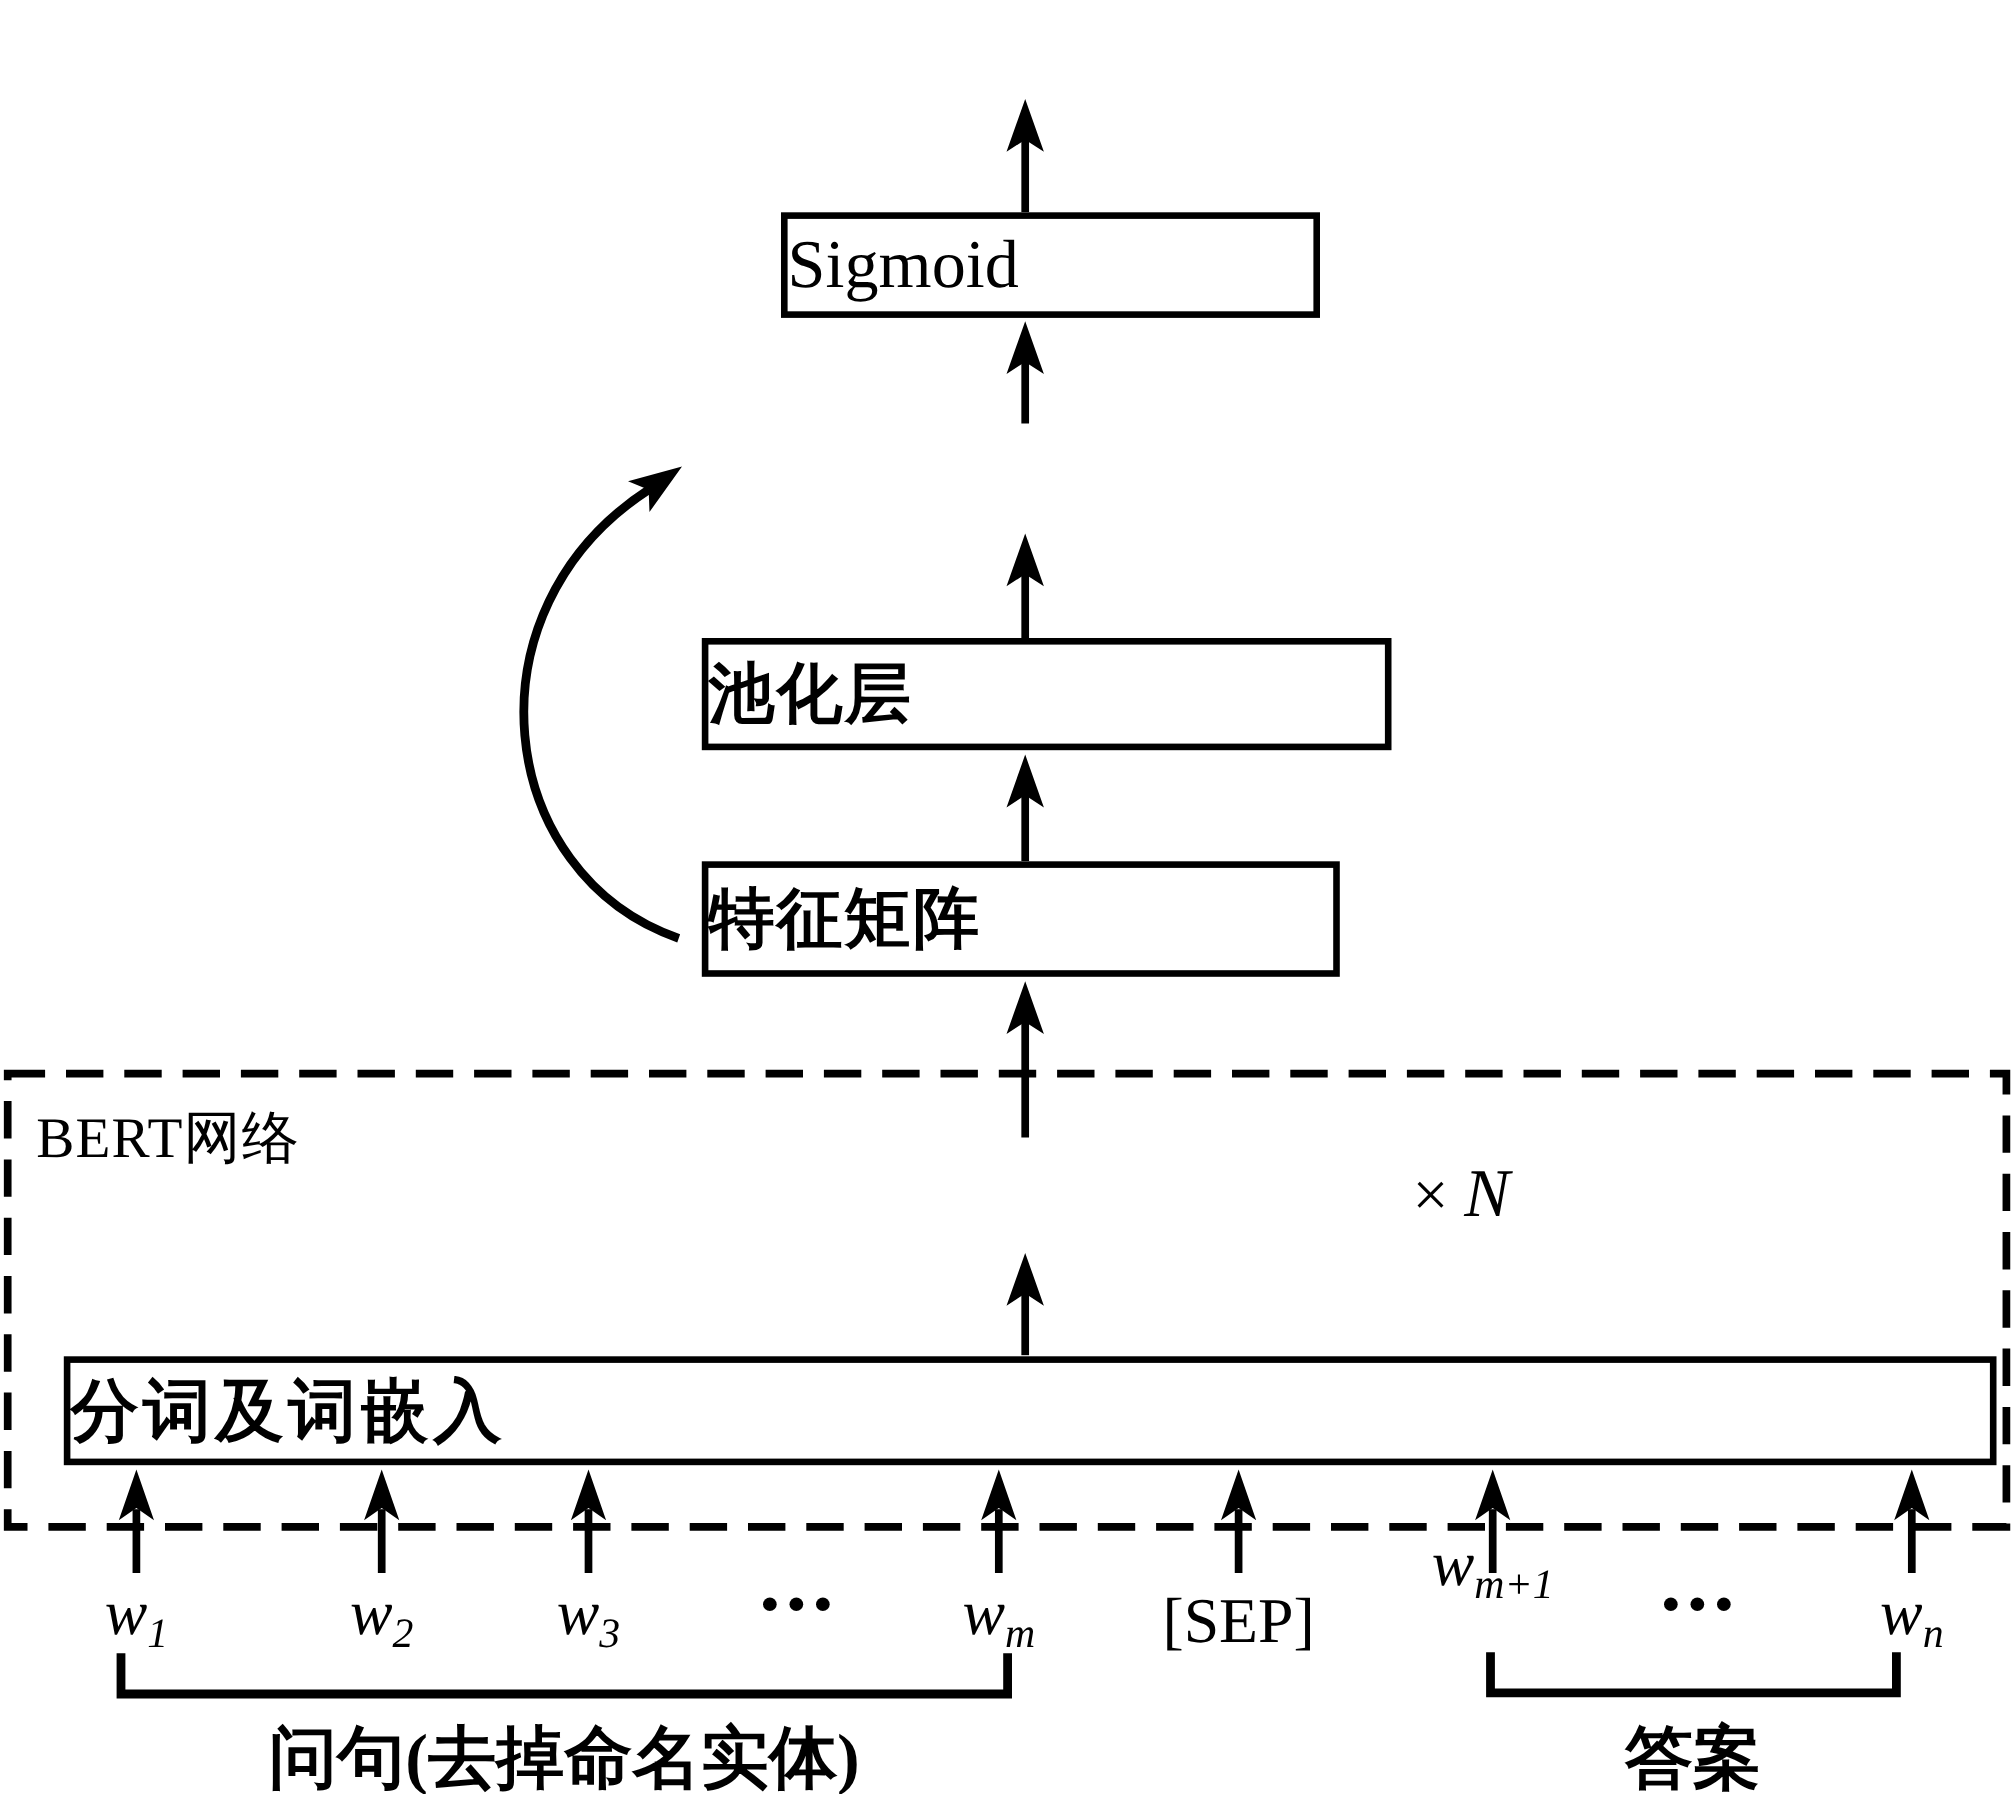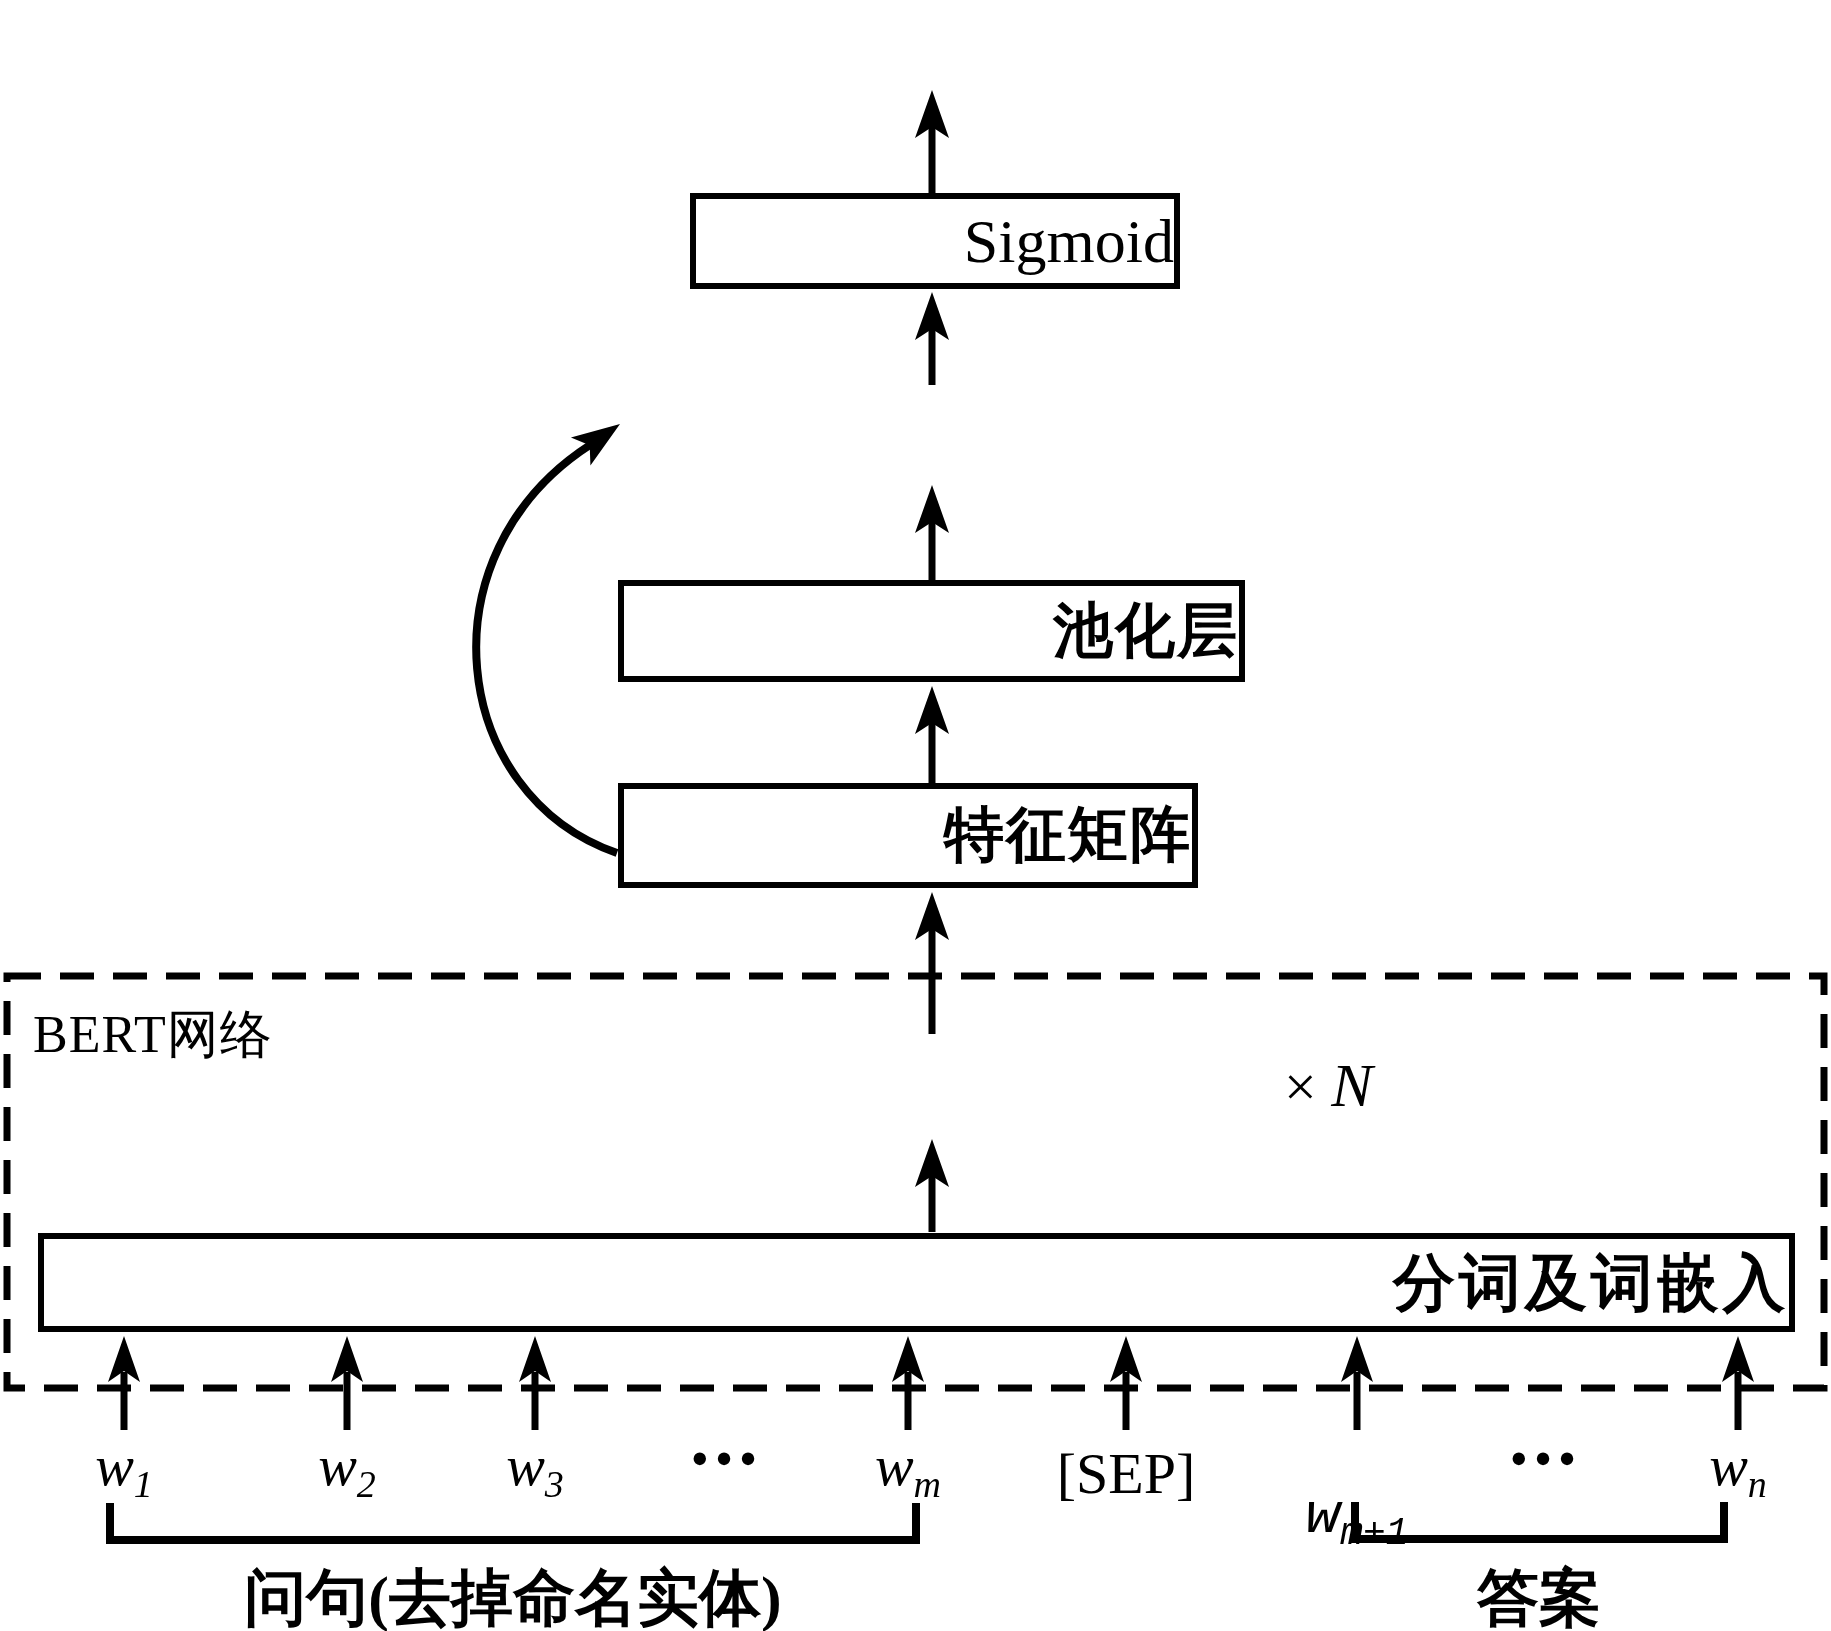--- a/index.html
+++ b/index.html
@@ -4,21 +4,21 @@
 <style>
   html,body{margin:0;padding:0;background:#ffffff;}
   .canvas{
     position:relative;width:1831px;height:1631px;background:#ffffff;
     font-family:"Liberation Serif","DejaVu Serif",serif;color:#000;
     overflow:hidden;
   }
   .svg-layer{position:absolute;left:0;top:0;width:1831px;height:1631px;}
   .box{
     position:absolute;box-sizing:border-box;border:6px solid #000;background:#fff;
-    display:flex;align-items:center;justify-content:flex-end;text-align:center;
+    display:flex;align-items:center;justify-content:flex-start;text-align:center;margin-left:20px;
   }
   .box-label{font-weight:bold;font-size:60px;letter-spacing:2px;white-space:nowrap;}
   .latin{font-weight:normal;letter-spacing:0;}
   .title{
     position:absolute;left:645px;top:2px;width:600px;text-align:center;
     font-size:64px;font-weight:bold;letter-spacing:4px;white-space:nowrap;
   }
   .bert-label{
     position:absolute;left:33px;top:1000px;font-size:52px;letter-spacing:1px;white-space:nowrap;
   }
@@ -136,20 +136,20 @@
   <div class="box" style="left:38px;top:1233px;width:1757px;height:99px;">
     <span class="box-label" style="font-size:62px;letter-spacing:4px;">分词及词嵌入</span>
   </div>
 
   <div class="token" style="left:124px;top:1432px;"><span>w</span><sub>1</sub></div>
   <div class="token" style="left:347px;top:1432px;"><span>w</span><sub>2</sub></div>
   <div class="token" style="left:535px;top:1432px;"><span>w</span><sub>3</sub></div>
   <div class="token dots" style="left:728px;"><span>•••</span></div>
   <div class="token" style="left:908px;top:1432px;"><span>w</span><sub>m</sub></div>
   <div class="token upright" style="left:1126px;top:1440px;"><span>[SEP]</span></div>
-  <div class="token" style="left:1357px;top:1484px;font-family:Liberation Mono, monospace;"><span>w</span><sub>m+1</sub></div>
+  <div class="token" style="left:1357px;top:1388px;"><span>w</span><sub>m+1</sub></div>
   <div class="token dots" style="left:1547px;"><span>•••</span></div>
   <div class="token" style="left:1738px;top:1432px;"><span>w</span><sub>n</sub></div>
 
   <div class="group-label" style="left:513px;top:1556px;">问句(去掉命名实体)</div>
   <div class="group-label" style="left:1539px;top:1556px;">答案</div>
 
 </div>
 
 </body></html>

